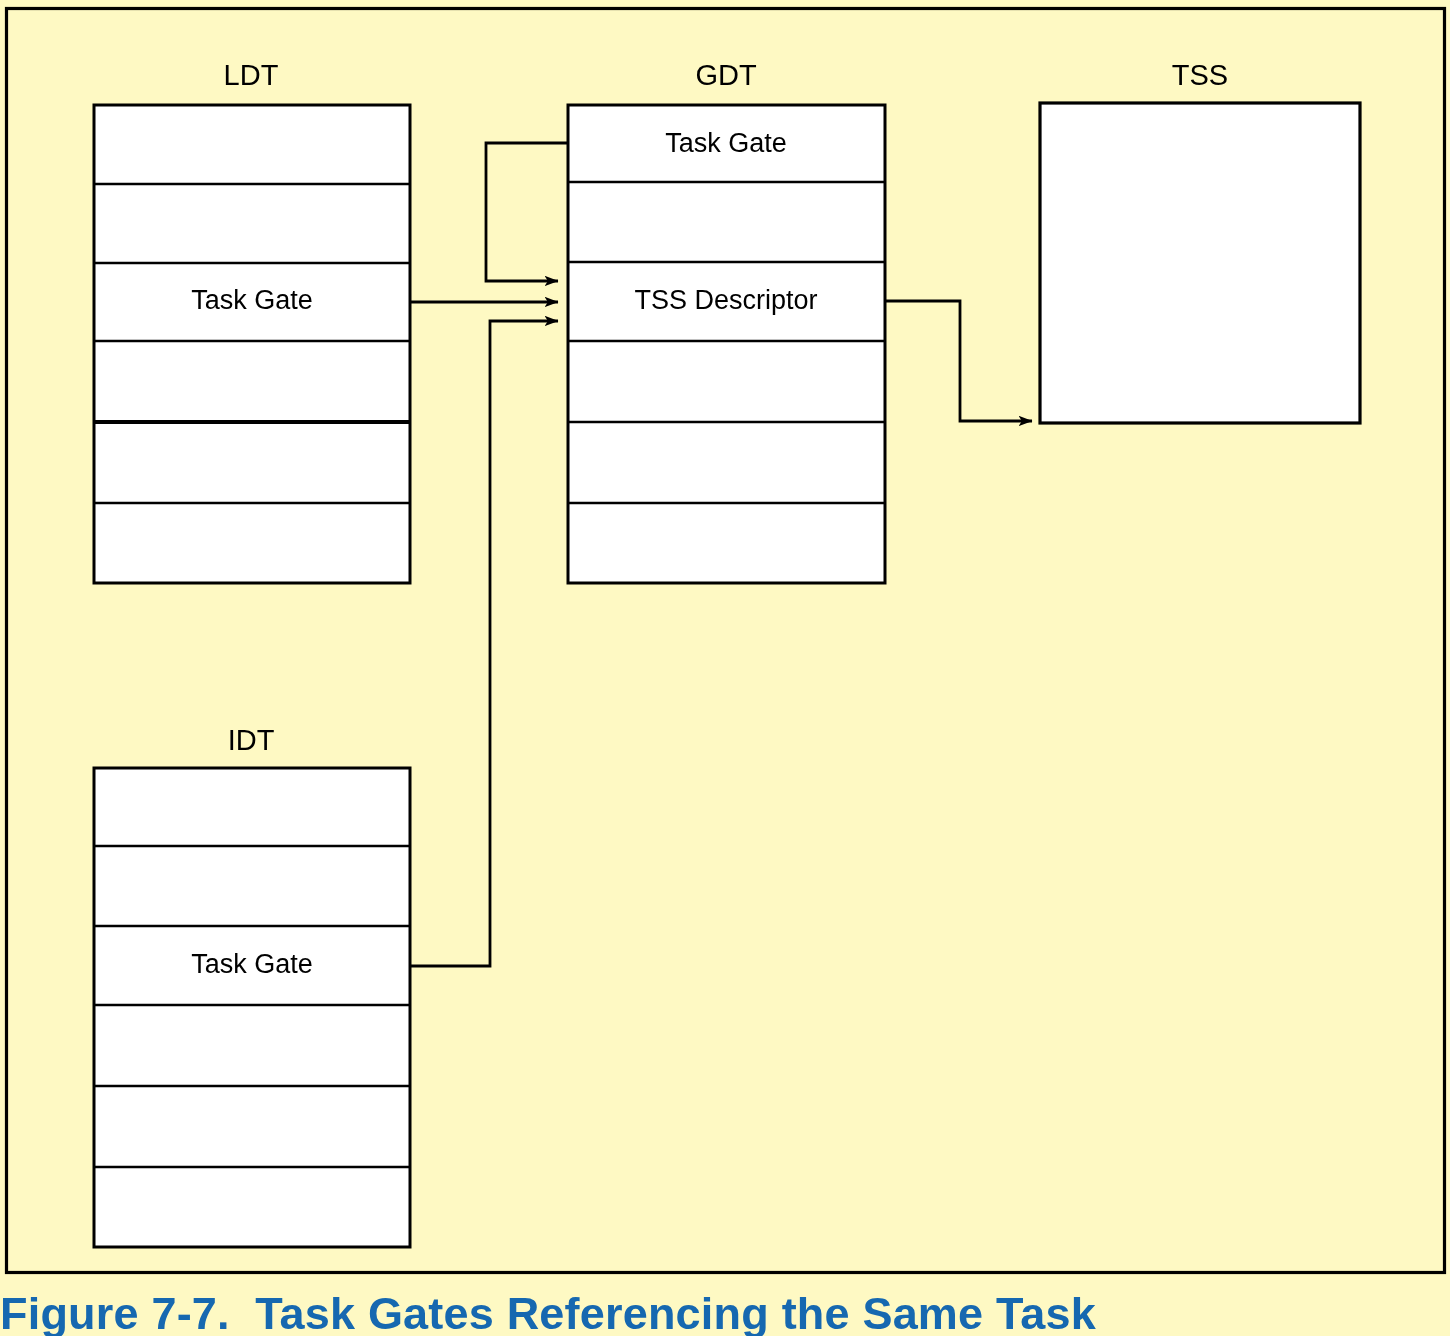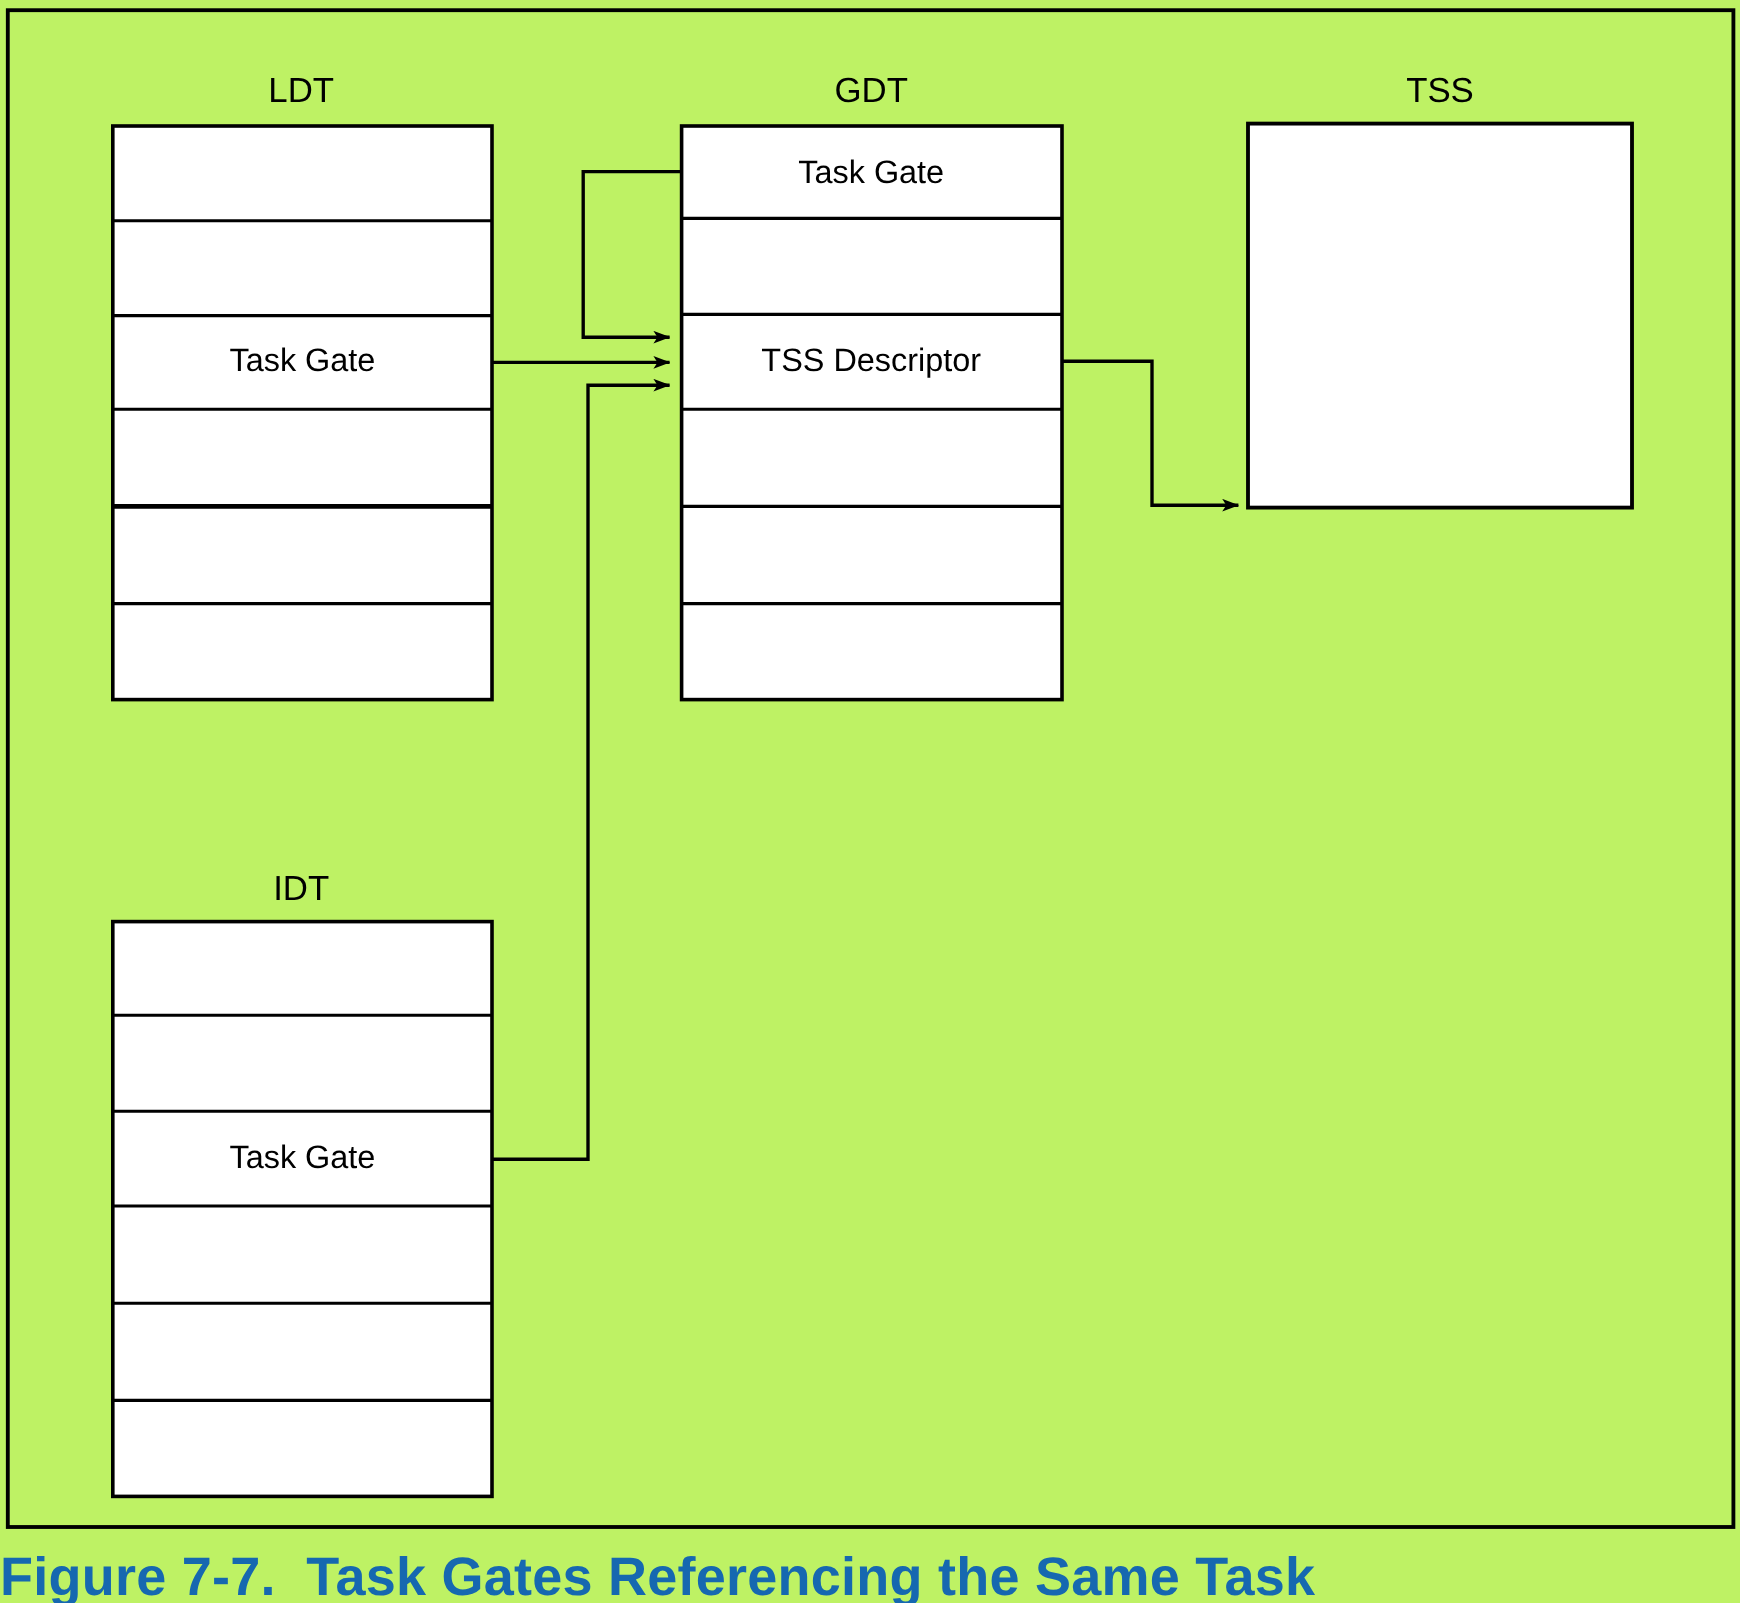--- a/index.html
+++ b/index.html
@@ -4,21 +4,21 @@
 <style>
   html, body {
     margin: 0;
     padding: 0;
     background: #ffffff;
   }
   #page {
     position: relative;
     width: 1450px;
     height: 1336px;
-    background: #bef264;
+    background: #fef9c3;
     font-family: "Liberation Sans", sans-serif;
     overflow: hidden;
   }
   #figure-svg {
     position: absolute;
     left: 0;
     top: 0;
     width: 1450px;
     height: 1336px;
     display: block;

